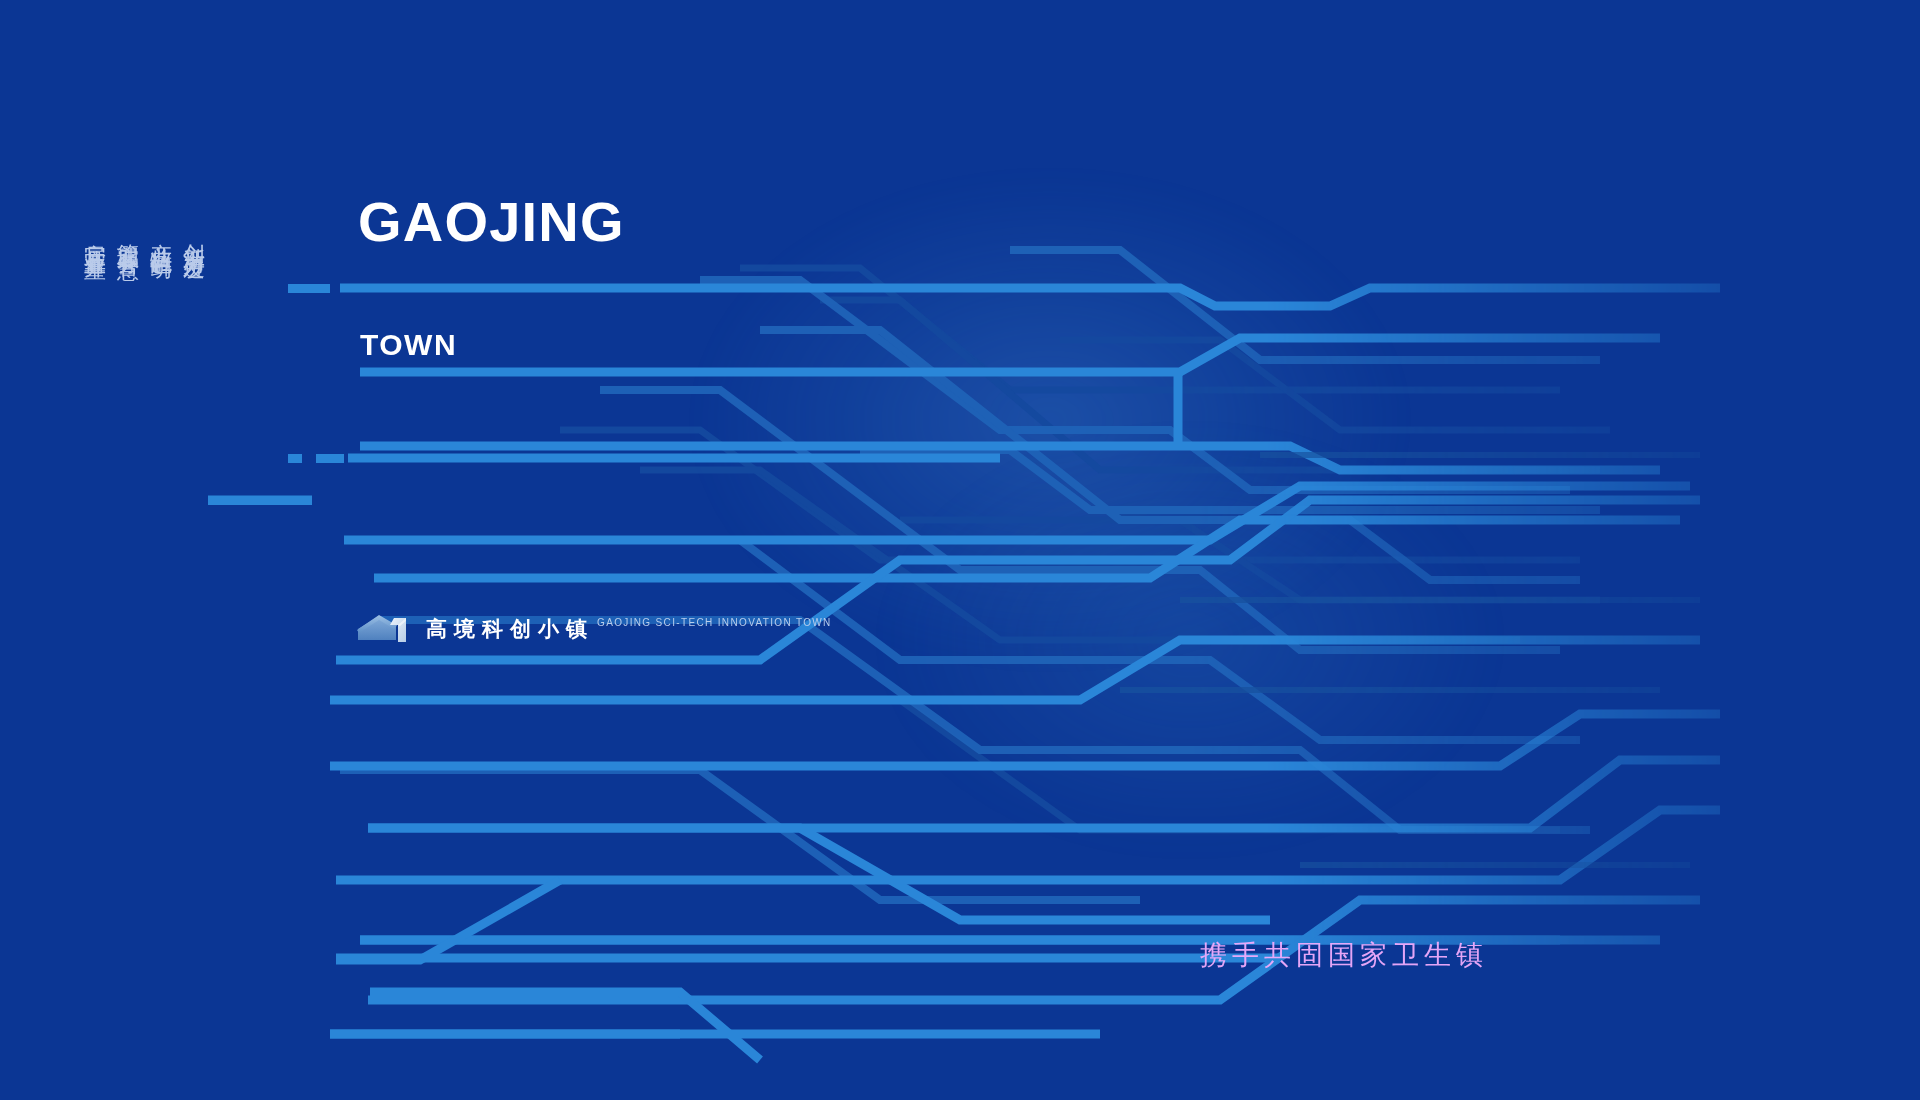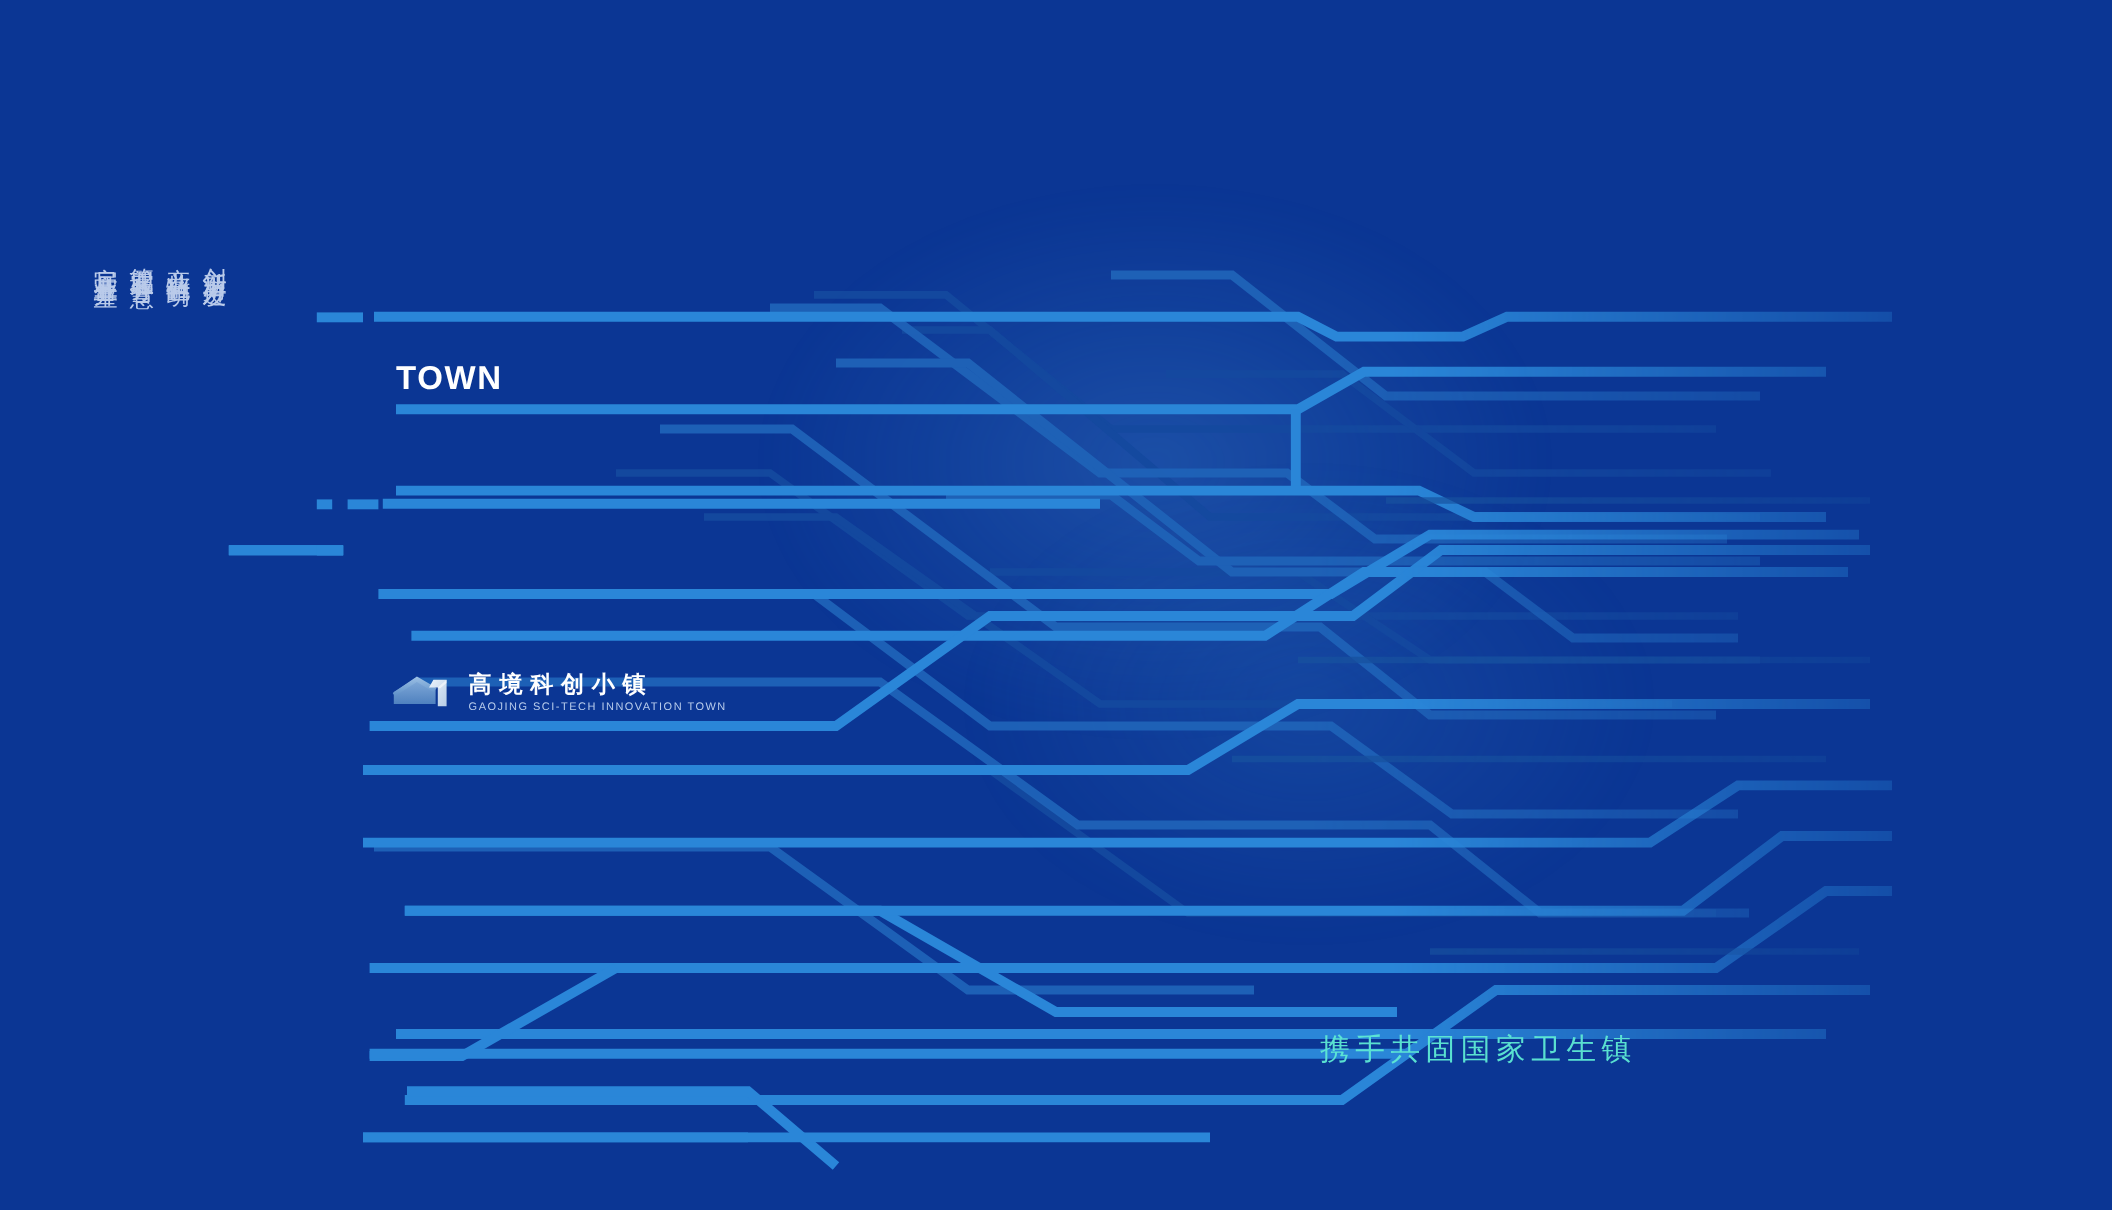--- a/index.html
+++ b/index.html
@@ -116,21 +116,21 @@
     align-items: center;
     gap: 14px;
   }
   #logo-mark {
     width: 56px;
     height: 42px;
     flex: 0 0 auto;
   }
   #logo-text-block {
     display: flex;
-    flex-direction: column;
+    flex-direction: row;
     justify-content: space-between;
     gap: 3px;
   }
   #logo-cn {
     color: #ffffff;
     font-size: 21px;
     letter-spacing: 7px;
     font-weight: 600;
     line-height: 24px;
     white-space: nowrap;
@@ -143,21 +143,21 @@
     line-height: 11px;
     white-space: nowrap;
     font-weight: 400;
   }
 
   
   #slogan {
     position: absolute;
     left: 1200px;
     top: 898px;
-    color: #5eead4;
+    color: #f0abfc;
     font-size: 27px;
     line-height: 38px;
     letter-spacing: 5px;
     white-space: pre-line;
     font-family: "DejaVu Sans", "Liberation Sans", sans-serif;
     opacity: 0.95;
   }
   #slogan .slogan-line { display: block; }
 </style>
 </head>
@@ -275,20 +275,21 @@
 
     <g fill="none" stroke="#17519f" stroke-width="6" opacity="0.8" mask="url(#maskFadeRight)">
       <path d="M 1180 600 L 1700 600"></path>
       <path d="M 1120 690 L 1660 690"></path>
       <path d="M 1260 455 L 1700 455"></path>
       <path d="M 1300 865 L 1690 865"></path>
     </g>
   </svg>
 
   <div id="headline">
+    <span class="hl-line">GAOJING</span>
   </div>
 
   <div id="town-word">TOWN</div>
 
   <div id="vertical-tagline">
     <div class="v-col">创新活力迸发</div>
     <div class="v-col">产业特色鲜明</div>
     <div class="v-col">管理服务智慧</div>
     <div class="v-col">宜居宜业并重</div>
   </div>

